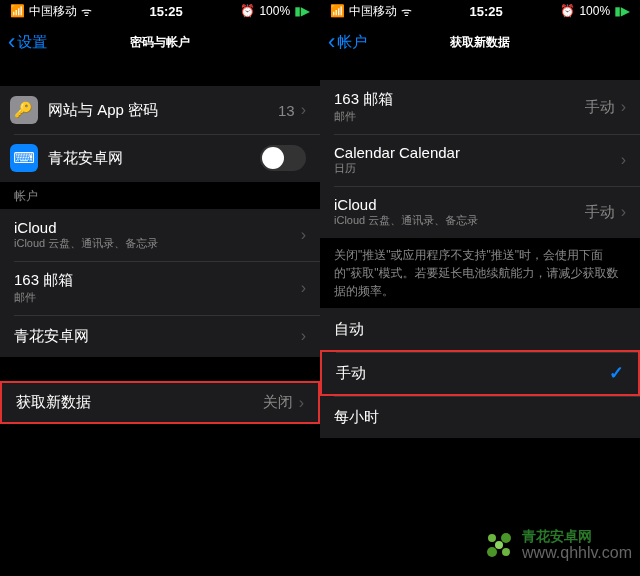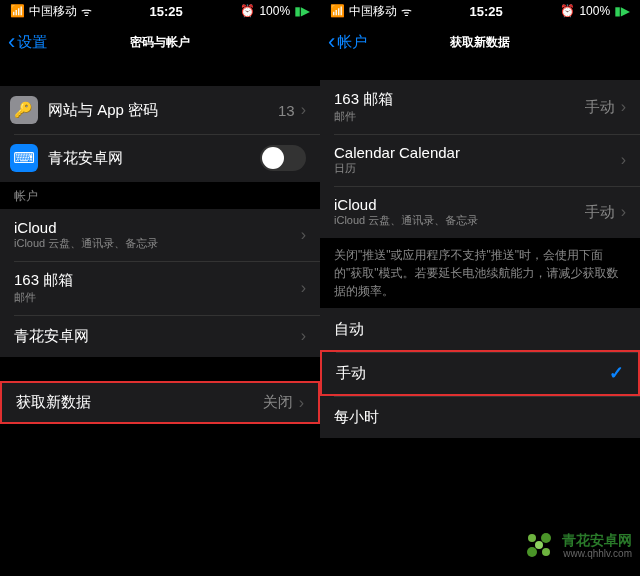--- a/index.html
+++ b/index.html
@@ -27,21 +27,21 @@
 .cell-right { display: flex; align-items: center; gap: 6px; color: #888; font-size: 15px; }
 .chevron { color: #555; font-size: 16px; }
 .toggle { width: 46px; height: 26px; background: #333; border-radius: 13px; position: relative; }
 .toggle-knob { width: 22px; height: 22px; background: #fff; border-radius: 50%; position: absolute; top: 2px; left: 2px; }
 .highlight { border: 2.5px solid #e03030; }
 .check { color: #0a84ff; font-size: 18px; font-weight: bold; }
 .watermark { position: absolute; bottom: 14px; right: 8px; display: flex; align-items: center; gap: 6px; z-index: 10; }
 .wm-logo { width: 32px; height: 32px; }
 .wm-text { display: flex; flex-direction: column; line-height: 1.1; }
 .wm-brand { font-size: 14px; font-weight: 700; color: #2a7a2a; }
-.wm-url { font-size: 10px; color: #666; text-align: right; }
+.wm-url { font-size: 16px; color: #666; text-align: right; }
 </style>
 </head>
 <body>
 
 <div class="phone">
   <div class="statusbar">
     <div class="sb-left">
       <span>📶</span>
       <span>中国移动</span>
       <span>ᯤ</span>

